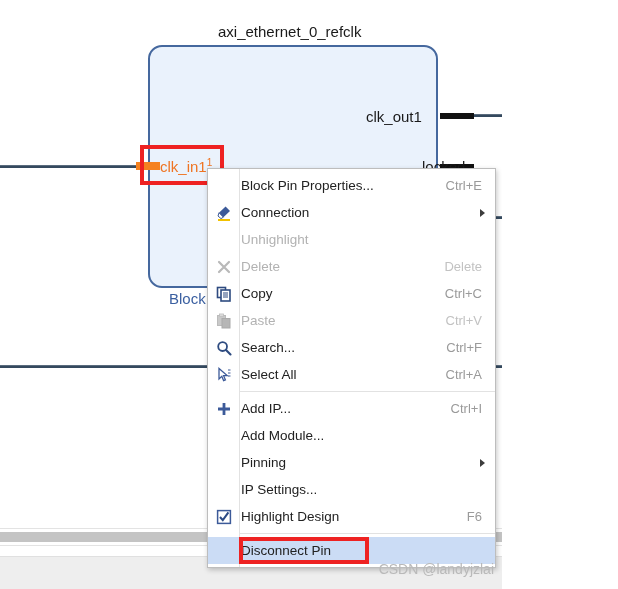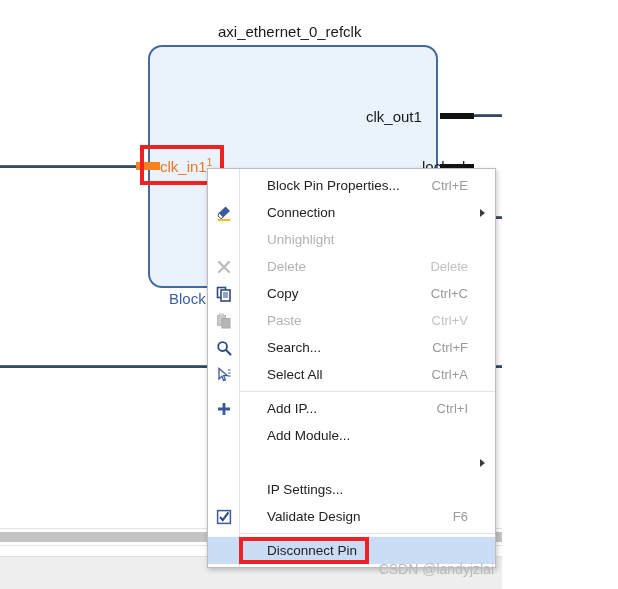--- a/index.html
+++ b/index.html
@@ -145,27 +145,27 @@
     min-width: 31px;
     height: 27px;
     display: flex;
     align-items: center;
     justify-content: center;
   }
   .mi .mi-label {
     flex: 1;
     font-size: 13.5px;
     color: #222222;
-    padding-left: 28px;
+    padding-left: 2px;
     white-space: nowrap;
   }
   .mi .mi-accel {
     font-size: 13px;
     color: #9a9a9a;
-    padding-right: 27px;
+    padding-right: 13px;
     white-space: nowrap;
   }
   .mi .mi-arrow {
     position: absolute;
     right: 10px;
     top: 50%;
     transform: translateY(-50%);
     width: 0; height: 0;
     border-left: 5px solid #3c3c3c;
     border-top: 4px solid transparent;
@@ -326,34 +326,35 @@
           </span>
           <span class="mi-label">Add IP...</span>
           <span class="mi-accel">Ctrl+I</span>
         </div>
         <div class="mi">
           <span class="mi-icon"></span>
           <span class="mi-label">Add Module...</span>
         </div>
         <div class="mi">
           <span class="mi-icon"></span>
+          <span class="mi-label">Pinning</span>
           <span class="mi-arrow"></span>
         </div>
         <div class="mi">
           <span class="mi-icon"></span>
           <span class="mi-label">IP Settings...</span>
         </div>
         <div class="mi">
           <span class="mi-icon">
             <svg width="16" height="16" viewBox="0 0 16 16">
               <rect x="1.6" y="1.6" width="12.8" height="12.8" fill="#ffffff" stroke="#3c5a99" stroke-width="1.5"></rect>
               <path d="M4 8 L6.8 11.2 L12.4 3.4" fill="none" stroke="#2b4a85" stroke-width="2"></path>
             </svg>
           </span>
-          <span class="mi-label">Validate Design</span>
+          <span class="mi-label">Highlight Design</span>
           <span class="mi-accel">F6</span>
         </div>
         <div class="mi-sep"></div>
         <div class="mi selected">
           <span class="mi-icon"></span>
           <span class="mi-label">Disconnect Pin</span>
           <span class="disc-outline"></span>
         </div>
       </div>
   </div>

